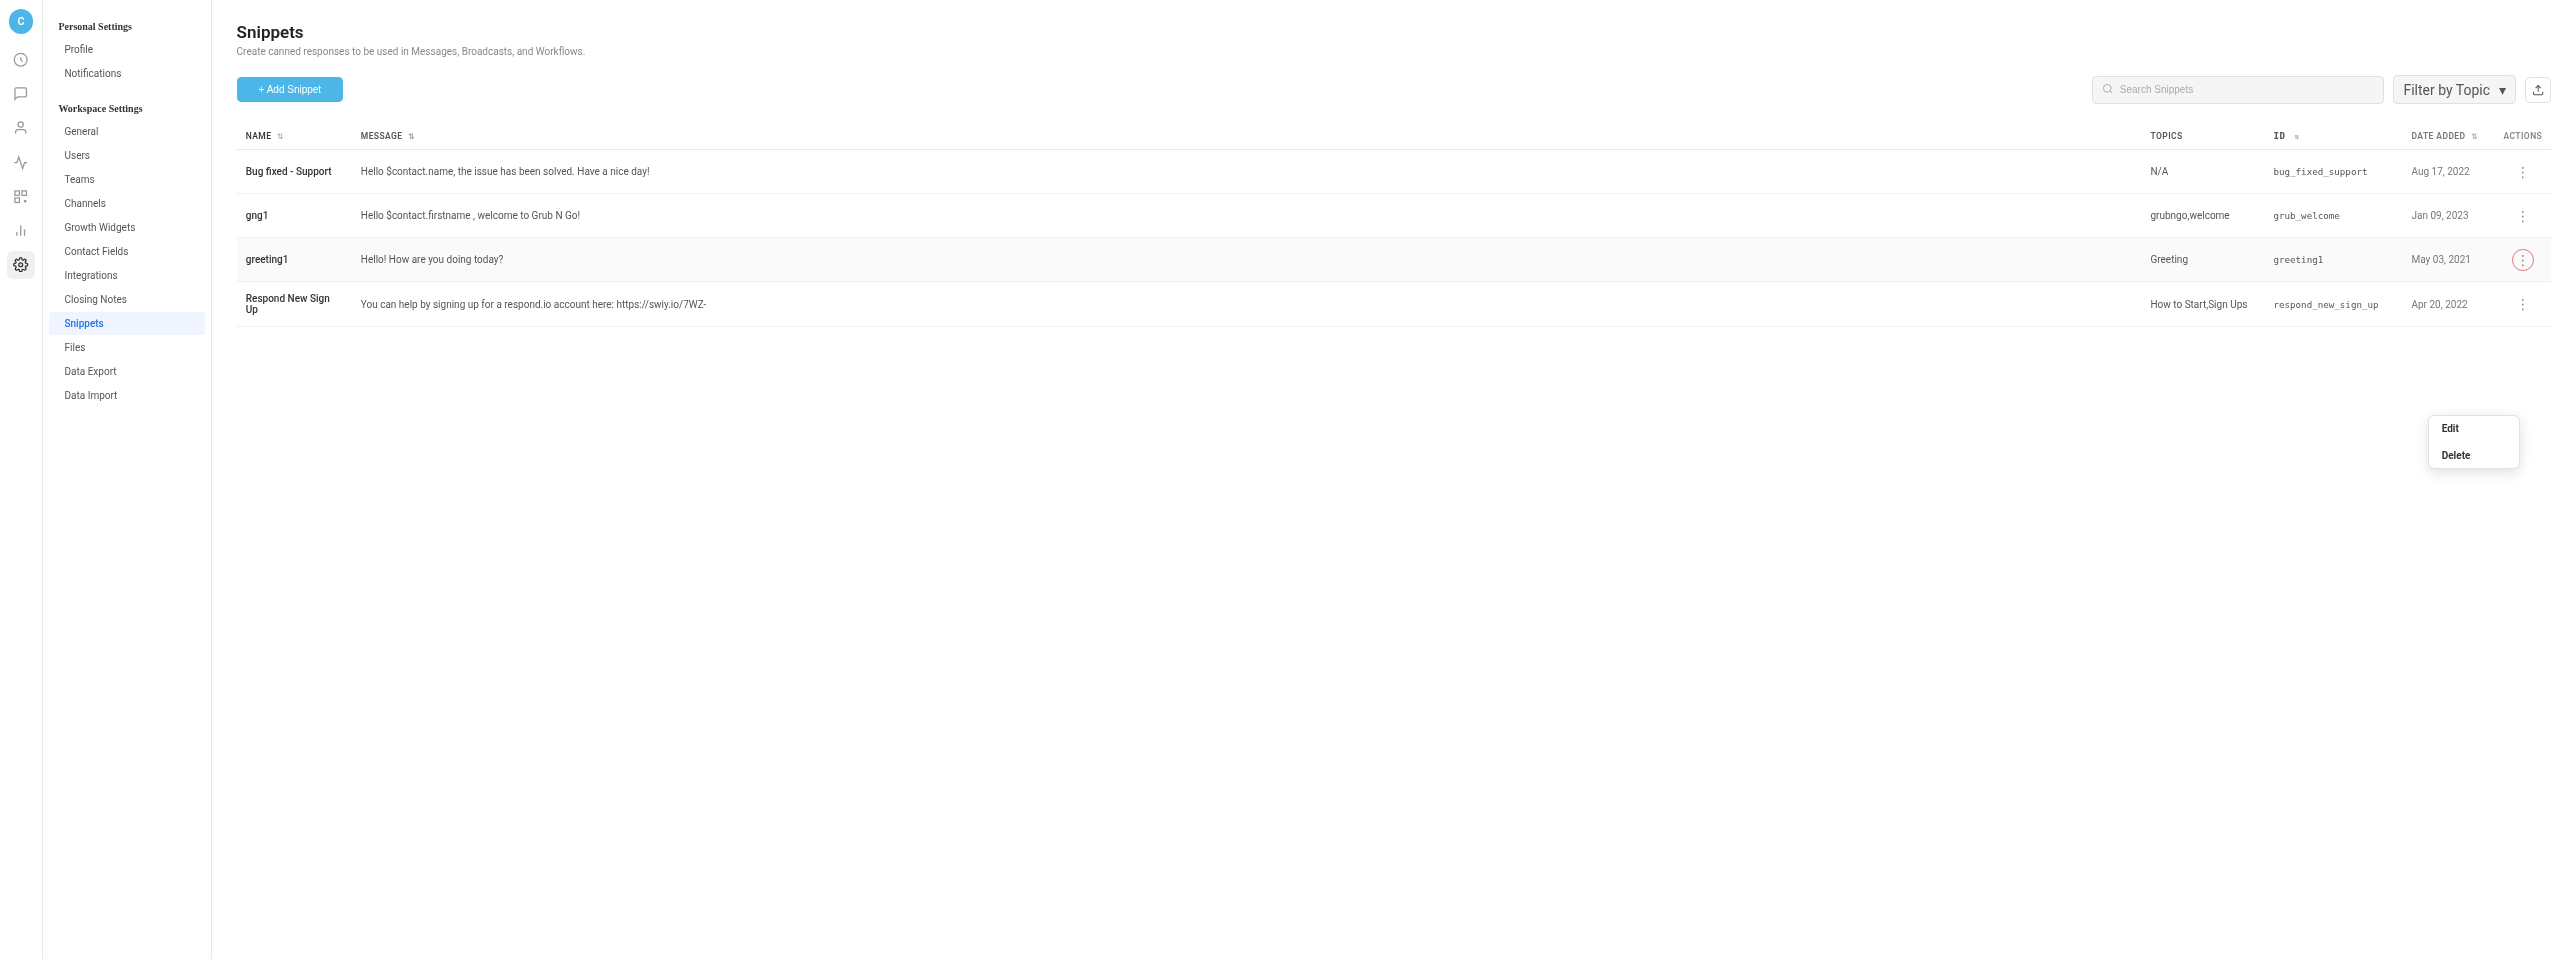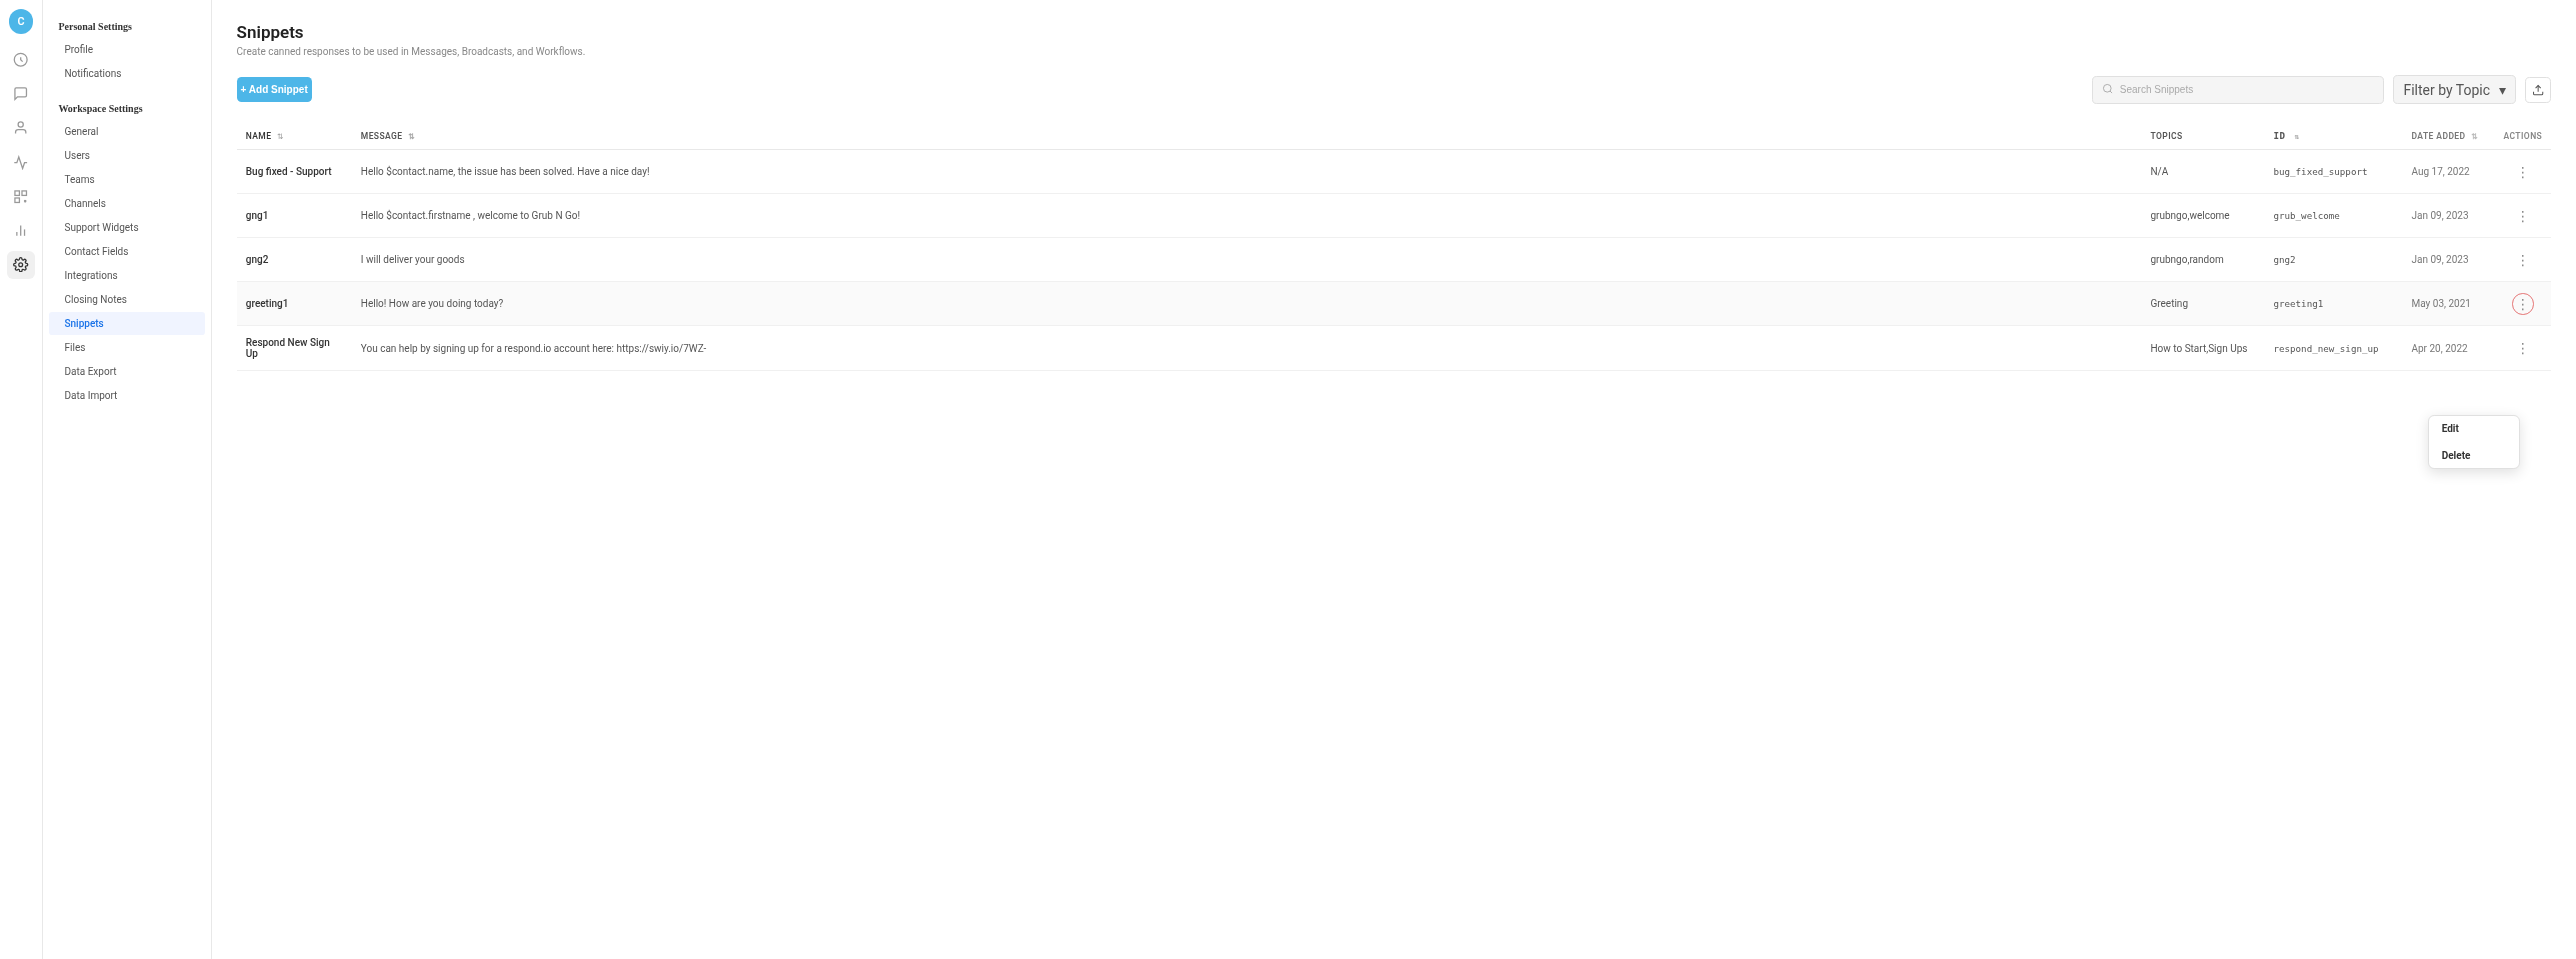--- a/index.html
+++ b/index.html
@@ -83,23 +83,23 @@
       display: flex;
       align-items: center;
       gap: 9.2px;
       margin-bottom: 18.4px;
     }
     .add-btn {
       background: #4db6e8;
       color: #fff;
       border: none;
       border-radius: 4.6px;
-      padding: 7px 4px;
-      font-size: 10px;
-      font-weight: 700;
+      padding: 7px 22px;
+      font-size: 10px;
+      font-weight: 400;
       cursor: pointer;
       display: flex;
       align-items: center;
       gap: 4.6px;
     }
     .spacer { flex: 1; }
     .search-box {
       display: flex;
       align-items: center;
       background: #f5f5f5;
@@ -251,21 +251,21 @@
 <div class="left-nav">
   <div class="nav-section-title">Personal Settings</div>
   <div class="nav-item">Profile</div>
   <div class="nav-item">Notifications</div>
 
   <div class="nav-section-title" style="margin-top:12.3px;">Workspace Settings</div>
   <div class="nav-item">General</div>
   <div class="nav-item">Users</div>
   <div class="nav-item">Teams</div>
   <div class="nav-item">Channels</div>
-  <div class="nav-item">Support Widgets</div>
+  <div class="nav-item">Growth Widgets</div>
   <div class="nav-item">Contact Fields</div>
   <div class="nav-item">Integrations</div>
   <div class="nav-item">Closing Notes</div>
   <div class="nav-item active">Snippets</div>
   <div class="nav-item">Files</div>
   <div class="nav-item">Data Export</div>
   <div class="nav-item">Data Import</div>
 </div>
 
 <div class="main">
@@ -335,30 +335,20 @@
           <tr>
       <td class="col-name">gng1</td>
       <td class="col-message">Hello $contact.firstname , welcome to Grub N Go!</td>
       <td class="col-topics">grubngo,welcome</td>
       <td class="col-id">grub_welcome</td>
       <td class="col-date">Jan 09, 2023</td>
       <td class="col-actions">
         <div class="more-btn" style="">⋮</div>
       </td>
     </tr>
-          <tr>
-      <td class="col-name">gng2</td>
-      <td class="col-message">I will deliver your goods</td>
-      <td class="col-topics">grubngo,random</td>
-      <td class="col-id">gng2</td>
-      <td class="col-date">Jan 09, 2023</td>
-      <td class="col-actions">
-        <div class="more-btn" style="">⋮</div>
-      </td>
-    </tr>
           <tr style="background: rgb(250, 250, 250);">
       <td class="col-name">greeting1</td>
       <td class="col-message">Hello! How are you doing today?</td>
       <td class="col-topics">Greeting</td>
       <td class="col-id">greeting1</td>
       <td class="col-date">May 03, 2021</td>
       <td class="col-actions">
         <div class="more-btn" style="border: 1.5px solid #e57373; border-radius: 50%;">⋮</div>
       </td>
     </tr>

